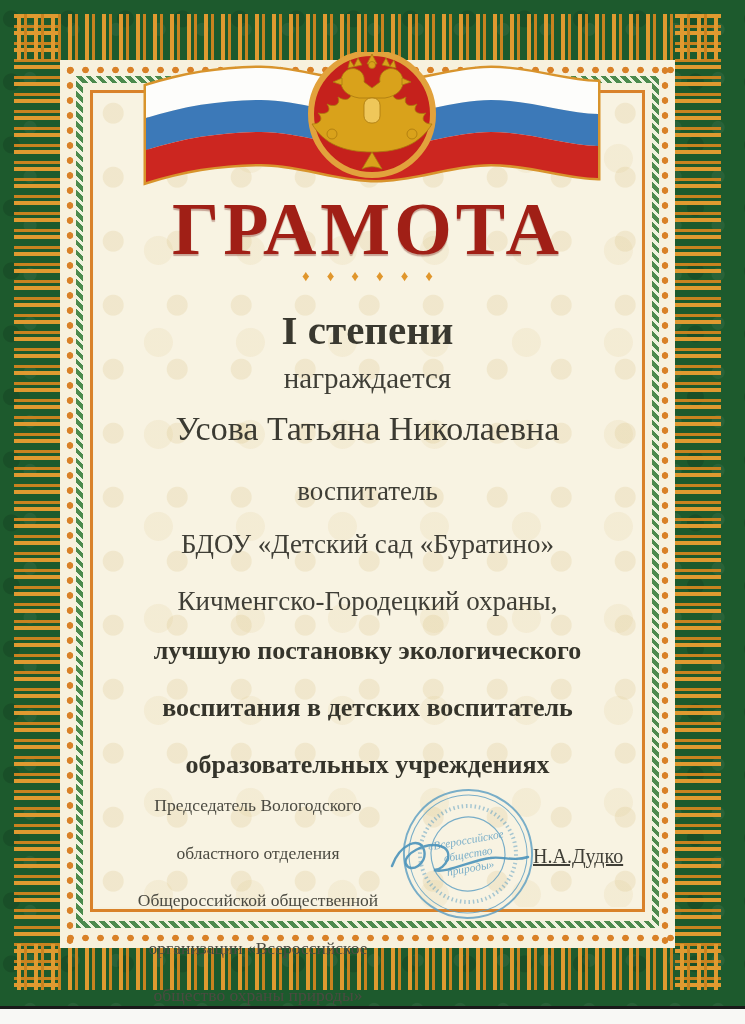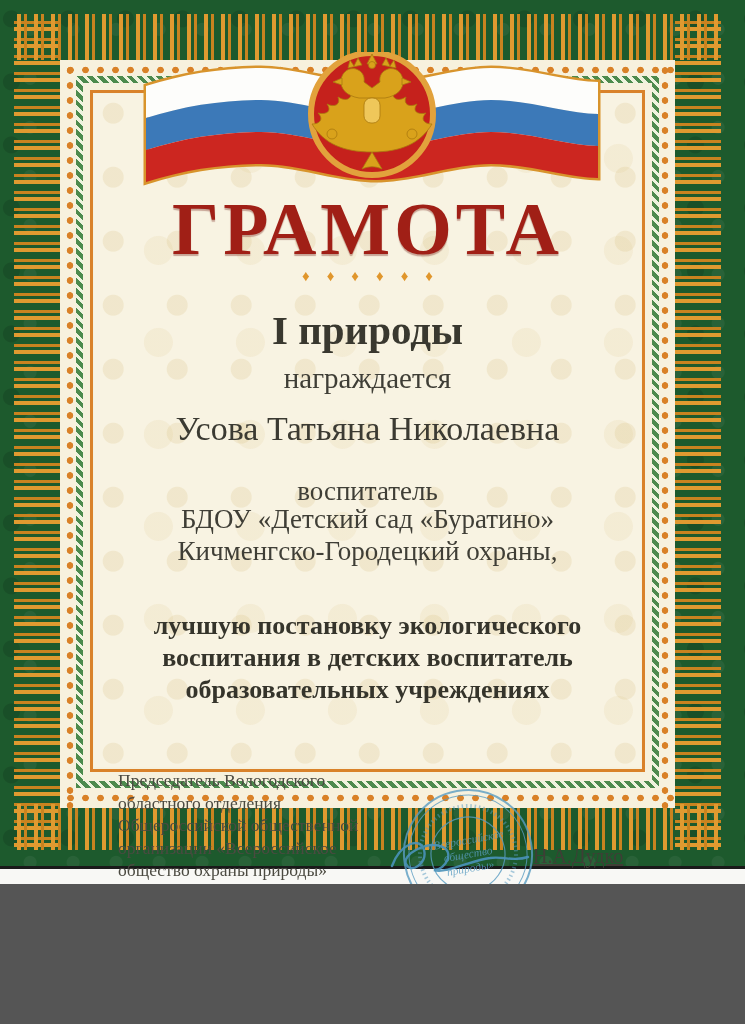--- a/index.html
+++ b/index.html
@@ -1,19 +1,19 @@
 <!DOCTYPE html>
 <html><head>
 <meta charset="utf-8">
 <style>
   html,body{margin:0;padding:0;}
   body{font-family:"Liberation Serif", serif; background:#555;}
 
   .certificate{
-    position:relative; width:745px; height:884px; margin:0 auto;
+    position:relative; width:745px; height:1024px; margin:0 auto;
     background:#1d5a2d;
     background-image:
       radial-gradient(circle at 20% 30%, rgba(0,0,0,.12) 8px, transparent 9px),
       radial-gradient(circle at 70% 60%, rgba(255,255,255,.05) 6px, transparent 7px);
     background-size:57px 63px, 43px 49px;
     overflow:hidden;
   }
 
   
   .fringe{
@@ -66,30 +66,30 @@
   .tc{position:absolute; left:92px; width:551px; text-align:center; color:#3f3e36;}
   .title{top:192px; font-size:74px; line-height:1.0; font-weight:bold; color:#a01f16;
          letter-spacing:4px; text-shadow:0 2px 1px rgba(110,18,10,.35);}
   .diamonds{top:268px; font-size:15px; color:#e0962c; letter-spacing:17px; text-indent:17px;}
   .degree{top:306px; font-size:41px; font-weight:bold; color:#39382f;}
   .awarded{top:362px; font-size:29px;}
   .name{top:410px; font-size:34px; color:#3b3a32;}
   .role{top:476px; font-size:27px;}
   .org{top:503px; font-size:27px; line-height:32px;}
   .achievement{top:610px; font-size:26px; font-weight:bold; line-height:32px; color:#35342b;}
-  .sig-block{position:absolute; left:118px; top:769px; width:280px; text-align:left;
+  .sig-block{position:absolute; left:118px; top:769px; width:280px; text-align:center;
              font-size:17.5px; line-height:22.5px; color:#4b4a41;}
   .sig-name{position:absolute; left:533px; top:845px; font-size:20px; color:#3f3e36;text-decoration:underline;}
   .place-date{top:889px; font-size:20px; color:#4b4a41;}
 
   .flag-wrap{position:absolute; left:138px; top:52px; width:468px; height:136px;}
   .stamp-wrap{position:absolute; left:396px; top:782px; width:145px; height:145px;}
   .signature-wrap{position:absolute; left:386px; top:826px; width:175px; height:62px;}
 
-  .block-line{display:block;}
+  .block-line{display:block;margin-top:25px;}
 </style>
 </head>
 <body>
 
 <div class="certificate">
 
   <div class="fringe"></div>
   <div class="band-scallop"></div>
   <div class="band-green"></div>
   <div class="line-orange"></div>
@@ -118,21 +118,21 @@
           <rect x="226" y="46" width="16" height="25" rx="7" fill="#efc75a"></rect>
           <circle cx="194" cy="82" r="5"></circle>
           <circle cx="274" cy="82" r="5"></circle>
         </g>
       </svg>
     </div>
 
     <div class="tc title">ГРАМОТА</div>
     <div class="tc diamonds">♦♦♦♦♦♦</div>
 
-    <div class="tc degree">I природы</div>
+    <div class="tc degree">I степени</div>
     <div class="tc name">Усова Татьяна Николаевна</div>
     <div class="tc awarded">награждается</div>
 
     <div class="tc role">воспитатель</div>
     <div class="tc org">
       <span class="block-line">БДОУ «Детский сад «Буратино»</span>
       <span class="block-line">Кичменгско-Городецкий охраны,</span>
     </div>
 
     <div class="tc achievement">

